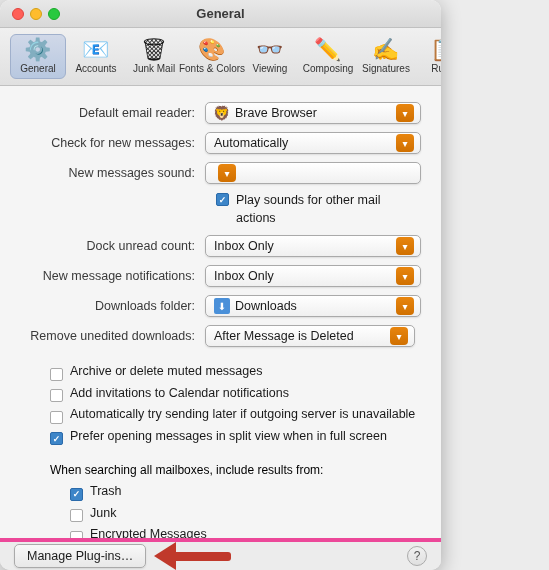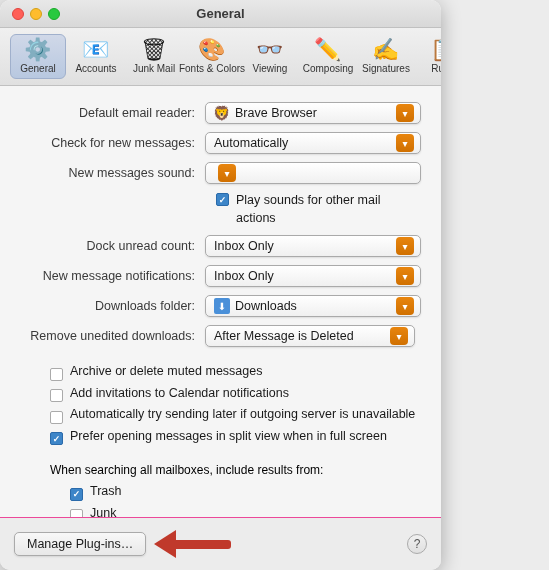--- a/index.html
+++ b/index.html
@@ -219,22 +219,22 @@
       font-size: 12px;
       color: #000000;
       margin-bottom: 6px;
       margin-top: 6px;
     }
 
     
     .bottom-bar {
       display: flex;
       align-items: center;
-      padding: 12px 14px;
-      border-top: 1px solid #ec4899;
+      padding: 0 14px;
+      border-top: 4px solid #ec4899;
       background: #ececec;
     }
     .manage-btn {
       background: linear-gradient(to bottom, #f8f8f8, #e8e8e8);
       border: 1px solid #aaa;
       border-radius: 5px;
       padding: 4px 12px;
       font-size: 12.5px;
       cursor: pointer;
       color: #1a1a1a;

